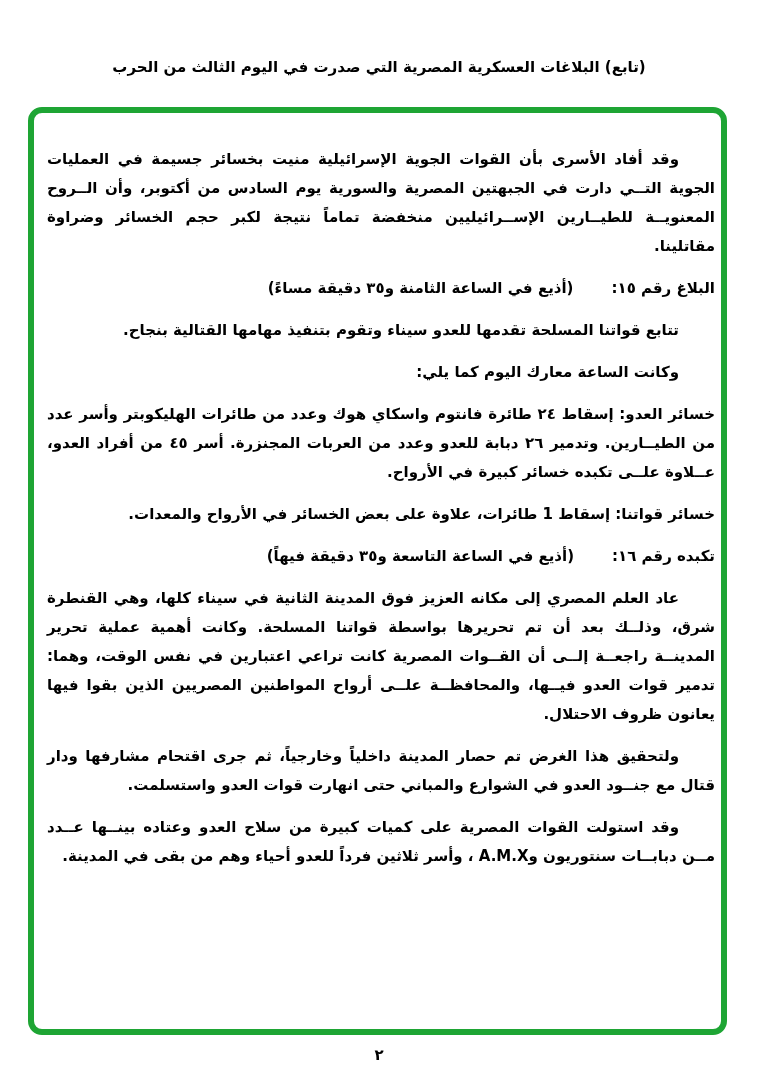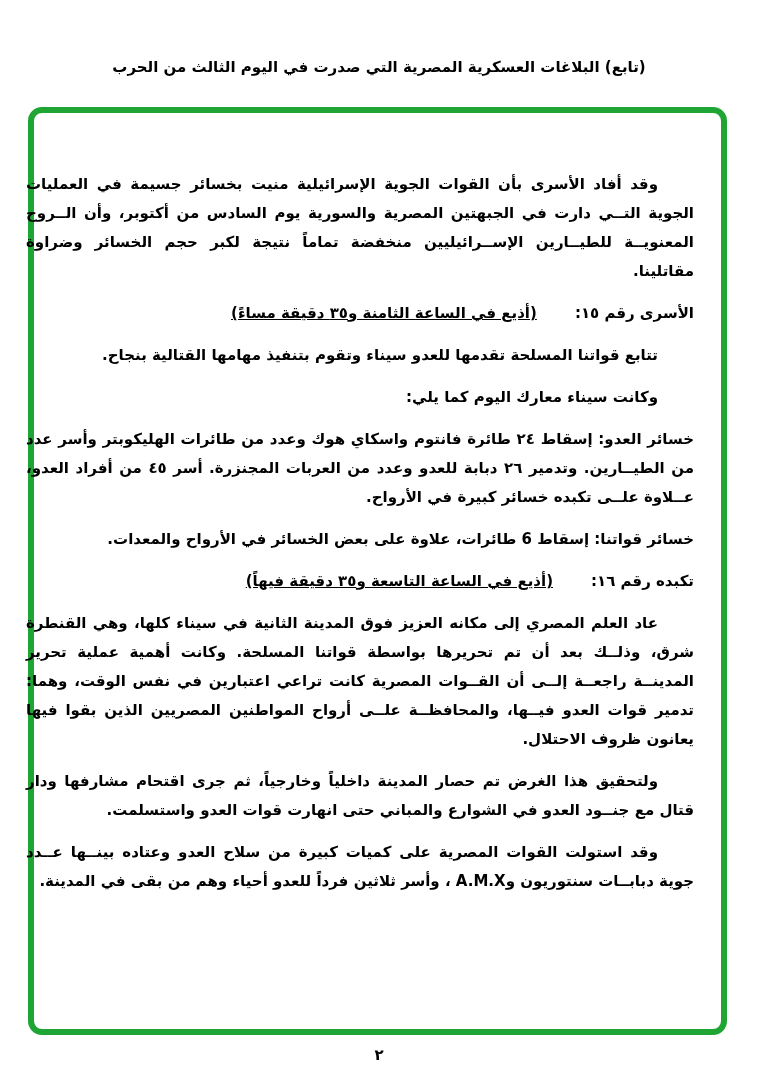--- a/index.html
+++ b/index.html
@@ -33,46 +33,45 @@
     left: 28px;
     top: 107px;
     width: 699px;
     height: 928px;
     border: 6px solid #1ea534;
     border-radius: 14px;
     background: #ffffff;
   }
   .content {
     position: absolute;
-    left: 26px;
+    left: 47px;
     top: 145px;
     width: 668px;
     direction: rtl;
     font-weight: bold;
     font-size: 15px;
     line-height: 29px;
-    margin-top: 25px;
   }
   .para {
     text-align: justify;
     text-indent: 36px;
     margin-bottom: 13px;
   }
   .para.no-indent {
     text-indent: 0;
   }
   .bulletin-row {
     display: flex;
     flex-direction: row; 
     align-items: baseline;
     gap: 38px;
     margin-bottom: 13px;
   }
   .bulletin-label { white-space: nowrap; }
-  .bulletin-note  { white-space: nowrap; text-decoration: underline; }
+  .bulletin-note  { white-space: nowrap; }
   .page-number {
     position: absolute;
     top: 1046px;
     left: 0;
     width: 758px;
     text-align: center;
     font-weight: bold;
     font-size: 15px;
   }
 </style>
@@ -83,42 +82,42 @@
 
   <div class="doc-title">(تابع) البلاغات العسكرية المصرية التي صدرت في اليوم الثالث من الحرب</div>
 
   <div class="frame"></div>
 
   <div class="content">
 
     <p class="para">وقد أفاد الأسرى بأن القوات الجوية الإسرائيلية منيت بخسائر جسيمة في العمليات الجوية التــي دارت في الجبهتين المصرية والسورية يوم السادس من أكتوبر، وأن الــروح المعنويــة للطيــارين الإســرائيليين منخفضة تماماً نتيجة لكبر حجم الخسائر وضراوة مقاتلينا.</p>
 
     <div class="bulletin-row">
-      <span class="bulletin-label">الأسرى رقم ١٥:</span>
+      <span class="bulletin-label">البلاغ رقم ١٥:</span>
       <span class="bulletin-note">(أذيع في الساعة الثامنة و٣٥ دقيقة مساءً)</span>
     </div>
 
     <p class="para">تتابع قواتنا المسلحة تقدمها للعدو سيناء وتقوم بتنفيذ مهامها القتالية بنجاح.</p>
 
 
 
-    <p class="para">وكانت سيناء معارك اليوم كما يلي:</p>
+    <p class="para">وكانت الساعة معارك اليوم كما يلي:</p>
 
     <p class="para no-indent">خسائر العدو: إسقاط ٢٤ طائرة فانتوم واسكاي هوك وعدد من طائرات الهليكوبتر وأسر عدد من الطيــارين. وتدمير ٢٦ دبابة للعدو وعدد من العربات المجنزرة. أسر ٤٥ من أفراد العدو، عــلاوة علــى تكبده خسائر كبيرة في الأرواح.</p>
 
-    <p class="para no-indent">خسائر قواتنا: إسقاط 6 طائرات، علاوة على بعض الخسائر في الأرواح والمعدات.</p>
+    <p class="para no-indent">خسائر قواتنا: إسقاط 1 طائرات، علاوة على بعض الخسائر في الأرواح والمعدات.</p>
 
     <div class="bulletin-row">
       <span class="bulletin-label">تكبده رقم ١٦:</span>
       <span class="bulletin-note">(أذيع في الساعة التاسعة و٣٥ دقيقة فيهاً)</span>
     </div>
 
     <p class="para">عاد العلم المصري إلى مكانه العزيز فوق المدينة الثانية في سيناء كلها، وهي القنطرة شرق، وذلــك بعد أن تم تحريرها بواسطة قواتنا المسلحة. وكانت أهمية عملية تحرير المدينــة راجعــة إلــى أن القــوات المصرية كانت تراعي اعتبارين في نفس الوقت، وهما: تدمير قوات العدو فيــها، والمحافظــة علــى أرواح المواطنين المصريين الذين بقوا فيها يعانون ظروف الاحتلال.</p>
 
     <p class="para">ولتحقيق هذا الغرض تم حصار المدينة داخلياً وخارجياً، ثم جرى اقتحام مشارفها ودار قتال مع جنــود العدو في الشوارع والمباني حتى انهارت قوات العدو واستسلمت.</p>
 
-    <p class="para">وقد استولت القوات المصرية على كميات كبيرة من سلاح العدو وعتاده بينــها عــدد جوية دبابــات سنتوريون وA.M.X ، وأسر ثلاثين فرداً للعدو أحياء وهم من بقى في المدينة.</p>
+    <p class="para">وقد استولت القوات المصرية على كميات كبيرة من سلاح العدو وعتاده بينــها عــدد مــن دبابــات سنتوريون وA.M.X ، وأسر ثلاثين فرداً للعدو أحياء وهم من بقى في المدينة.</p>
 
   </div>
 
   <div class="page-number">٢</div>
 
 </div>
 
 </body></html>

